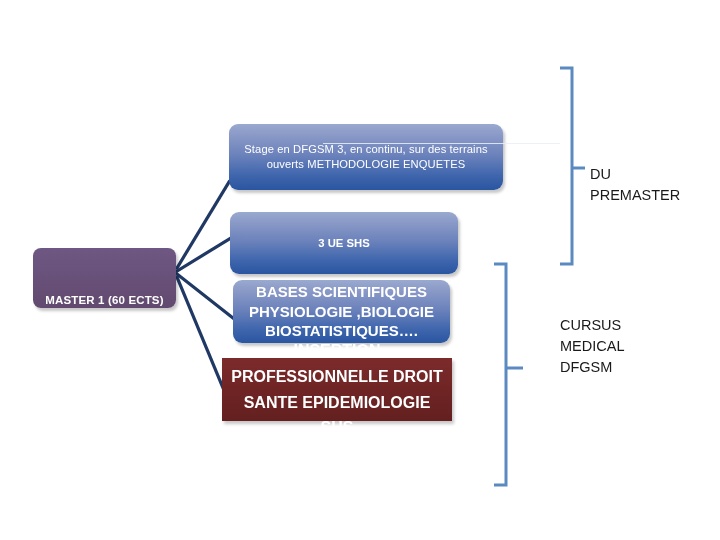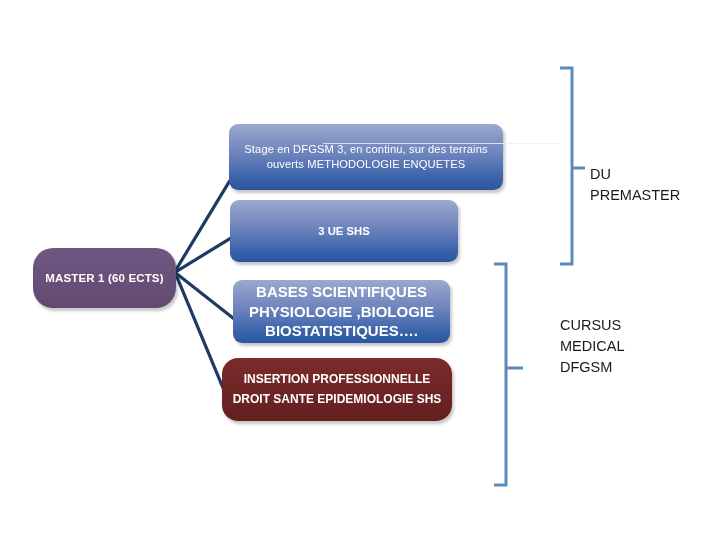--- a/index.html
+++ b/index.html
@@ -35,69 +35,70 @@
     padding: 0 8px;
     box-sizing: border-box;
   }
 
   
   #node-master {
     left: 33px;
     top: 248px;
     width: 143px;
     height: 60px;
-    border-radius: 20px;
+    border-radius: 8px;
     background: #6b5480;
     background: linear-gradient(180deg, #6e5883 0%, #62496f 100%);
     box-shadow: 2px 3px 3px rgba(0,0,0,0.22);
     font-size: 11.5px;
     font-weight: bold;
     letter-spacing: 0.15px;
+    align-items: flex-end;
   }
 
   
   .blue {
     border-radius: 9px;
     background: linear-gradient(180deg, #9aa9cf 0%, #8d9cc8 14%, #6a81bb 48%, #3f66ad 78%, #2a55a0 100%);
     box-shadow: 2px 3px 3px rgba(0,0,0,0.22);
   }
   #node-stage {
     left: 229px;
     top: 124px;
     width: 274px;
     height: 66px;
     font-size: 11.2px;
   }
   #node-stage span { letter-spacing: 0.1px; }
 
   #node-ue {
     left: 230px;
-    top: 200px;
+    top: 212px;
     width: 228px;
     height: 62px;
     font-size: 11.3px;
     font-weight: bold;
   }
   #node-bases {
     left: 233px;
     top: 280px;
     width: 217px;
     height: 63px;
     font-size: 15px;
     font-weight: bold;
   }
   #node-insertion {
     left: 222px;
     top: 358px;
     width: 230px;
     height: 63px;
-    border-radius: 16px;
+    border-radius: 0;
     background: linear-gradient(180deg, #7c2b2b 0%, #6e2424 55%, #63201f 100%);
     box-shadow: 2px 3px 3px rgba(0,0,0,0.22);
-    font-size: 12px;
+    font-size: 16px;
     font-weight: bold;
   }
   #node-insertion span { line-height: 1.6; }
 
   
   .group-label {
     position: absolute;
     color: #1a1a1a;
     font-size: 14.5px;
     line-height: 1.45;

